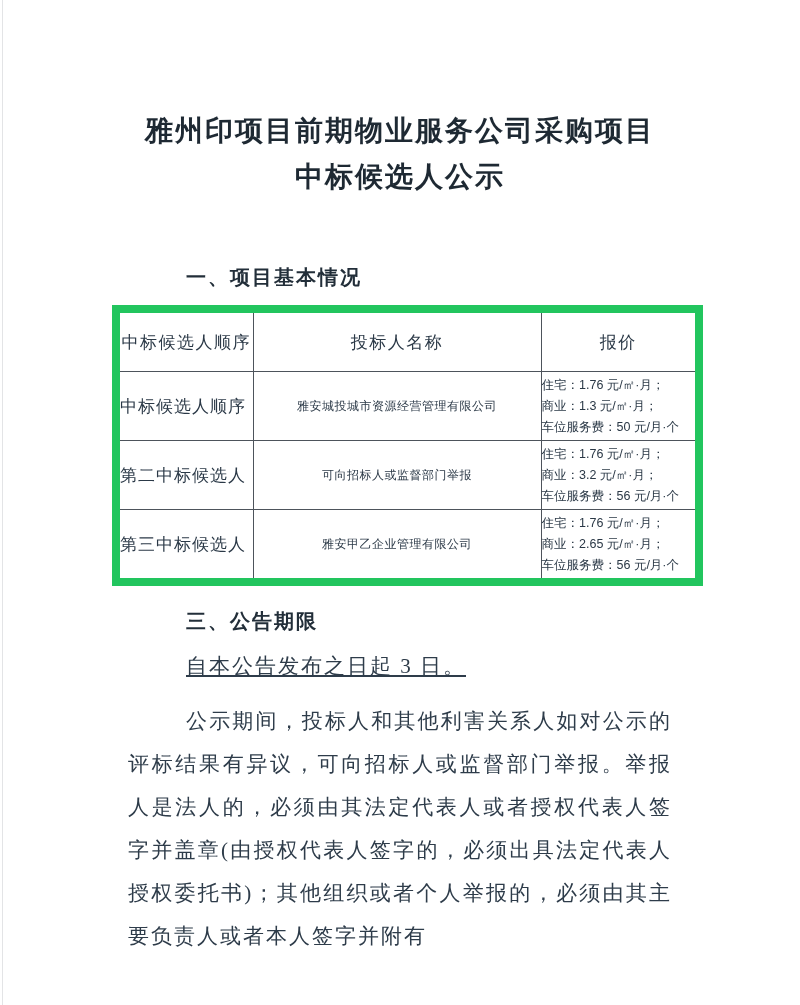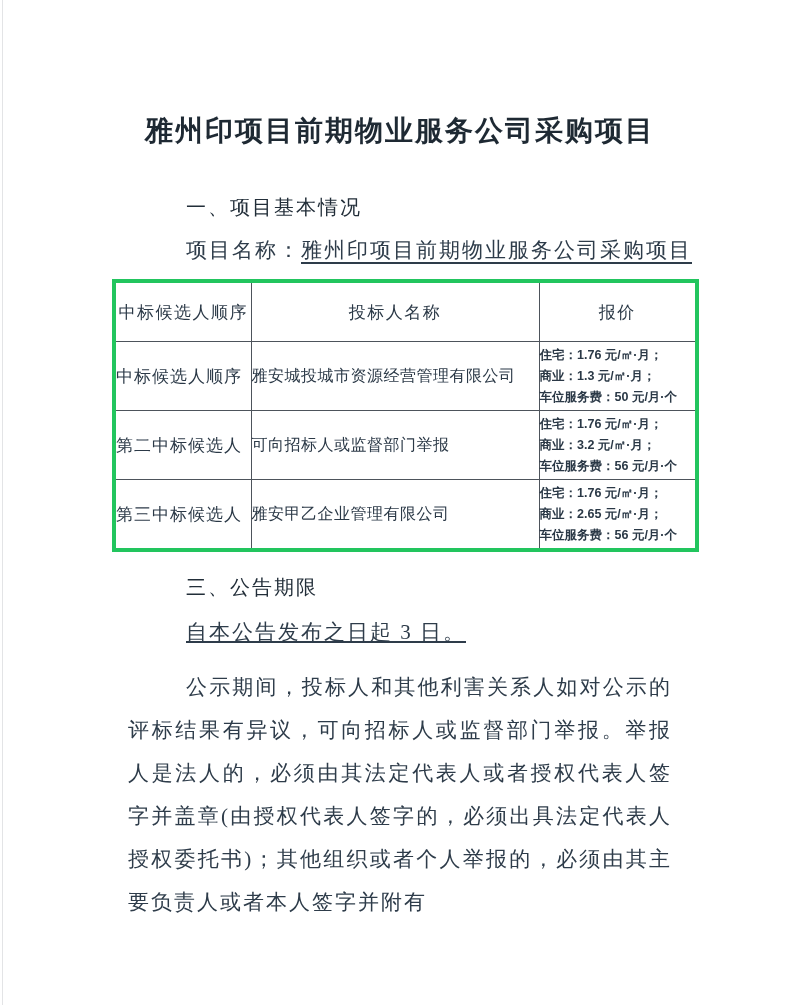--- a/index.html
+++ b/index.html
@@ -23,24 +23,24 @@
     font-weight:700;
     letter-spacing:2px;
     color:#1e2933;
   }
   .title span{display:block;}
   .content{
     margin:0 128px;
     width:544px;
   }
   .sec-heading{
-    margin:40px 0 0 0;
+    margin:64px 0 0 0;
     font-family:"Liberation Sans","DejaVu Sans",sans-serif;
     font-size:20px;
-    font-weight:400;
+    font-weight:700;
     letter-spacing:2px;
     color:#222e39;
     text-indent:58px;
   }
   .sec-heading.s2{margin-top:20px;}
   .sec-heading.s3{margin-top:22px;}
   .kv{
     margin:14px 0 0 0;
     font-size:21px;
     line-height:30px;
@@ -58,79 +58,78 @@
     width:583px;
     border-collapse:collapse;
     table-layout:fixed;
     color:#2b3947;
   }
   table.candidates th,
   table.candidates td{
     border:1.6px solid #4d535b;
     padding:0;
   }
-  table.candidates{border:4px solid #22c55e;}
+  table.candidates{border:8px solid #22c55e;}
   col.c1{width:137px;}
   col.c2{width:288px;}
   col.c3{width:158px;}
   th.hdr{
     height:58px;
     font-size:17px;
     font-weight:400;
     letter-spacing:1.5px;
     text-align:center;
   }
   td.rank{
     height:68px;
     font-size:17px;
     letter-spacing:1px;
     padding-left:12px;
     vertical-align:middle;
   }
   td.bidder{
-    font-size:16px;
+    font-size:12px;
     letter-spacing:0.5px;
-    text-align:left;
+    text-align:center;
     vertical-align:middle;
   }
   td.quote{
     font-family:"Liberation Sans","DejaVu Sans",sans-serif;
     font-size:12.5px;
     line-height:21px;
     padding:3px 4px 3px 6px;
     vertical-align:middle;
     color:#2a3846;
-    font-weight:bold;
   }
   .para{
     margin:12px 0 0 0;
     font-size:21px;
     line-height:43px;
     letter-spacing:2px;
     text-indent:58px;
     text-align:justify;
   }
   .para.first{margin-top:10px;text-decoration:underline;}
 </style>
 </head>
 <body>
 
 <div class="edge-left"></div>
 
 <div>
   <h1 class="title">
     <span>雅州印项目前期物业服务公司采购项目</span>
+    <span>中标候选人公示</span>
   </h1>
 
   <div class="content">
 
     <h2 class="sec-heading s1">一、项目基本情况</h2>
 
 
-    <p class="kv"><span>项目名称：</span><span class="u">雅州印项目前期物业服务公司采购项目</span></p>
 
 
     <table class="candidates">
       <colgroup>
           <col class="c1">
           <col class="c2">
           <col class="c3">
         </colgroup>
       <thead>
         <tr>

